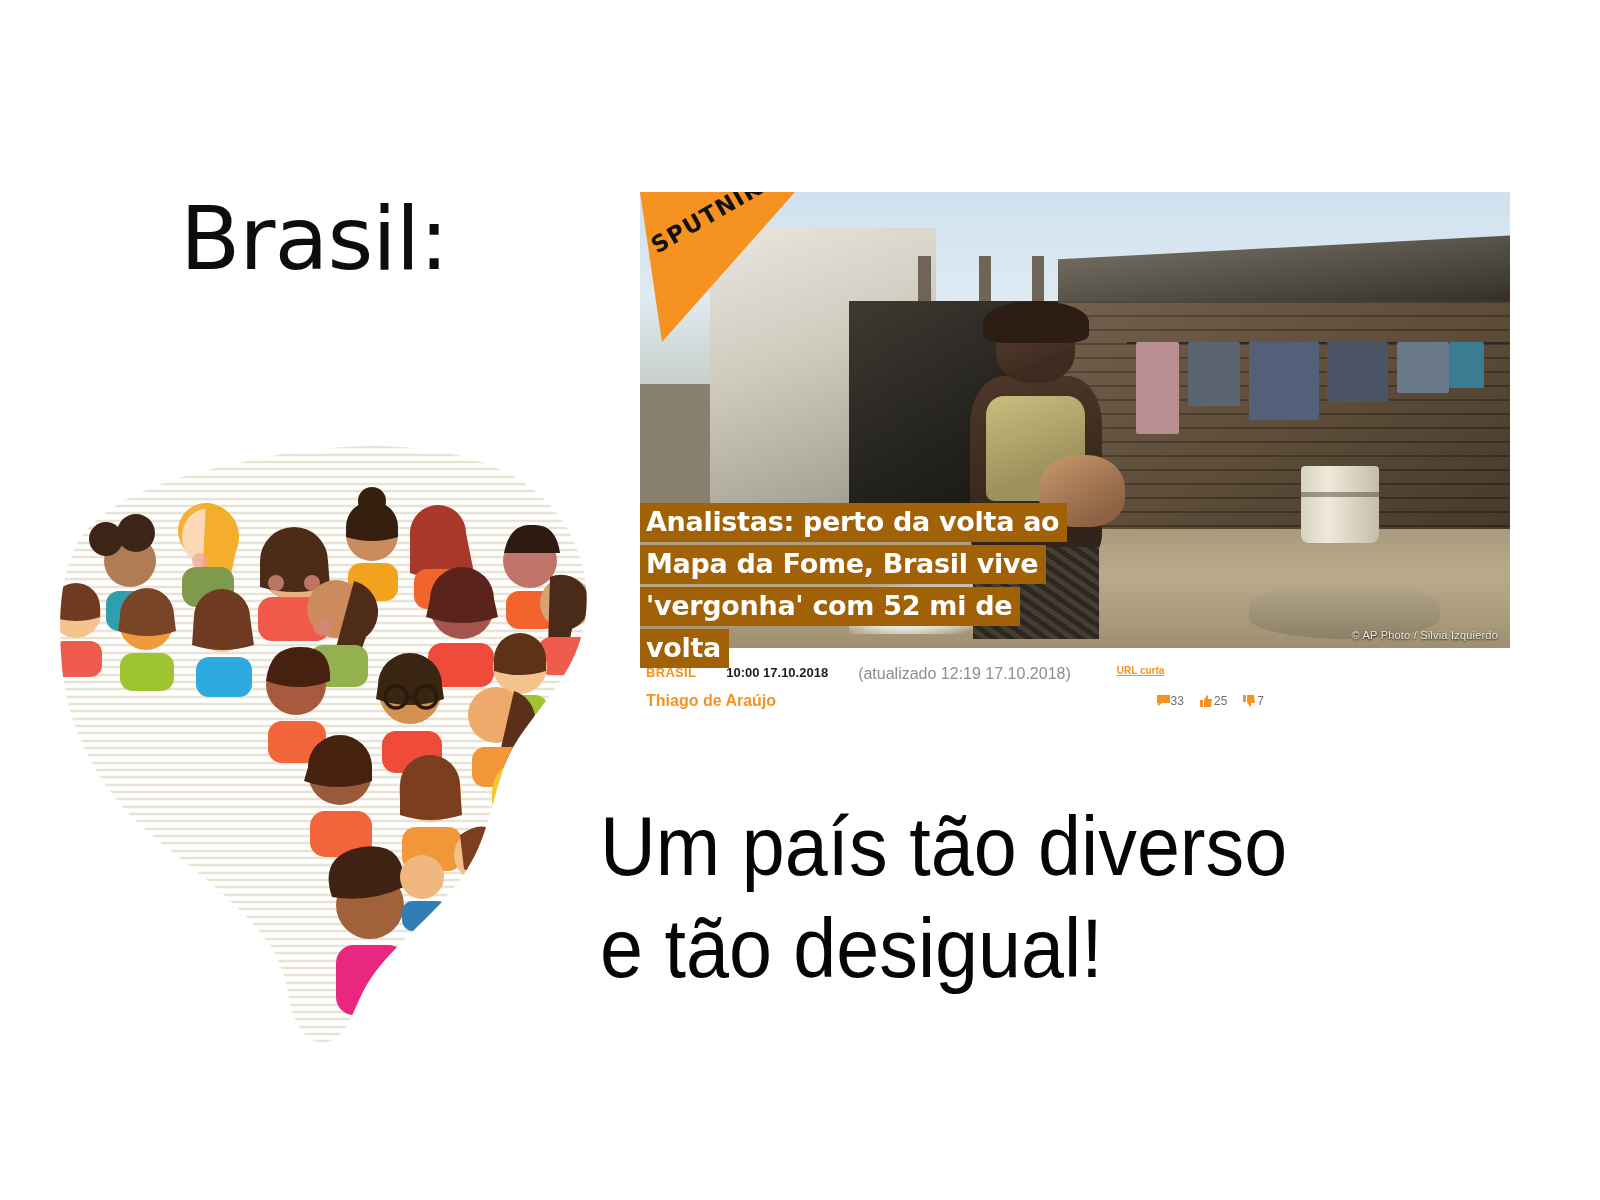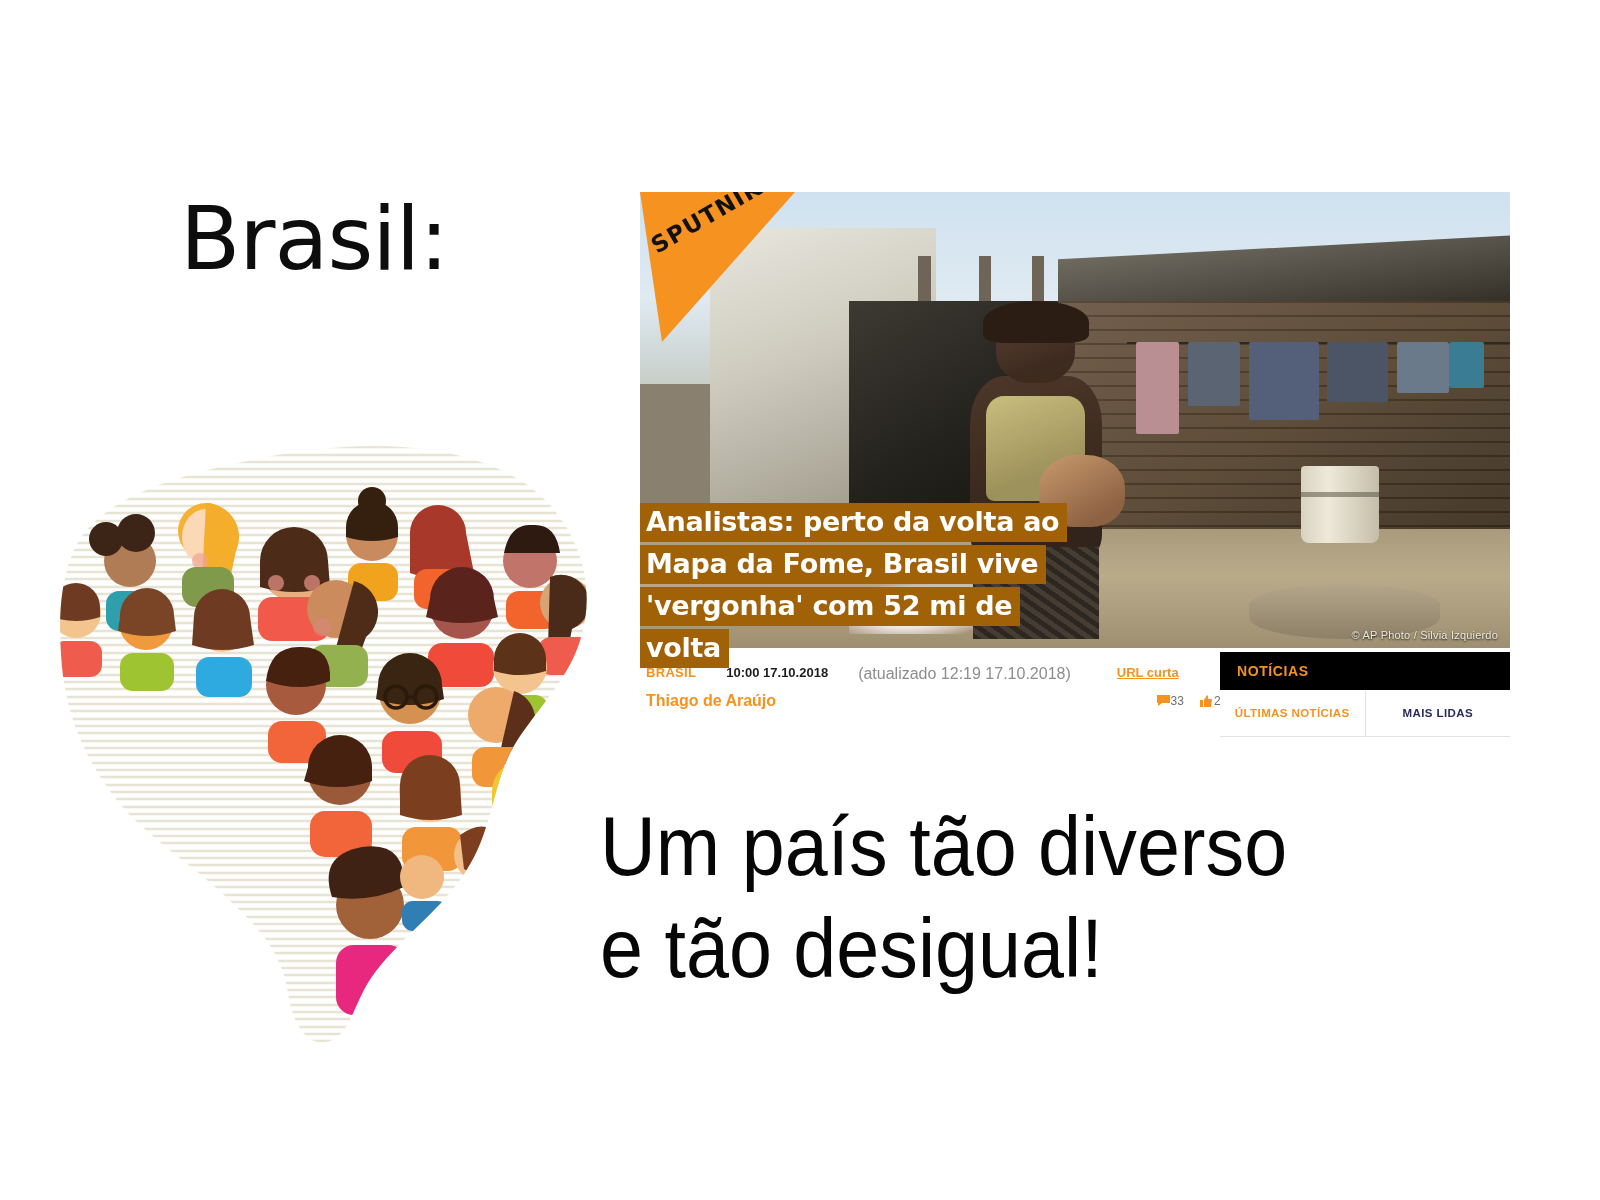--- a/index.html
+++ b/index.html
@@ -151,21 +151,21 @@
     letter-spacing:-0.3px;
   }
 
   .meta{
     position:absolute;left:6px;top:478px;width:620px;
   }
   .meta-row1{display:flex;align-items:flex-start;gap:30px;}
   .m-cat{color:#F59220;font-size:13px;font-weight:700;letter-spacing:.3px;}
   .m-date{color:#1d1d1b;font-size:13px;font-weight:700;}
   .m-upd{color:#8d8d8d;font-size:16px;}
-  .m-url{color:#F59220;font-size:13px;font-weight:700;text-decoration:underline;margin-left:16px;}
+  .m-url{color:#F59220;font-size:10px;font-weight:700;text-decoration:underline;margin-left:16px;}
   .meta-row2{display:flex;align-items:center;margin-top:9px;}
   .m-author{color:#F59220;font-size:16px;font-weight:700;}
   .stats{margin-left:auto;display:flex;align-items:center;gap:6px;padding-right:2px;}
   .stat{display:flex;margin-left:10px;}
   .stat svg{display:block;}
   .stat-n{font-size:12px;color:#6e6e6e;}
 
   .body-text{
     position:absolute;left:6px;top:553px;width:640px;
     font-size:21px;color:#1d1d1b;font-weight:700;
@@ -441,29 +441,20 @@
                 <path d="M4 8l3 5 1-1v-3h4L11 1H4z" fill="#F59220"></path>
                 <rect x="0" y="1" width="3" height="7" fill="#F59220"></rect>
               </svg>
               <span class="stat-n">7</span>
             </span>
           </span>
         </div>
       </div>
 
 
-      <div class="side-panel">
-        <div class="sp-head">
-          <span class="sp-title">NOTÍCIAS</span>
-        </div>
-        <div class="sp-tabs">
-          <div class="sp-tab active">ÚLTIMAS NOTÍCIAS</div>
-          <div class="sp-tab inactive">MAIS LIDAS</div>
-        </div>
-      </div>
 
     </div>
   </div>
 
   <div class="caption">
     <div>Um país tão diverso</div>
     <div>e tão desigual!</div>
   </div>
 
 </div>

